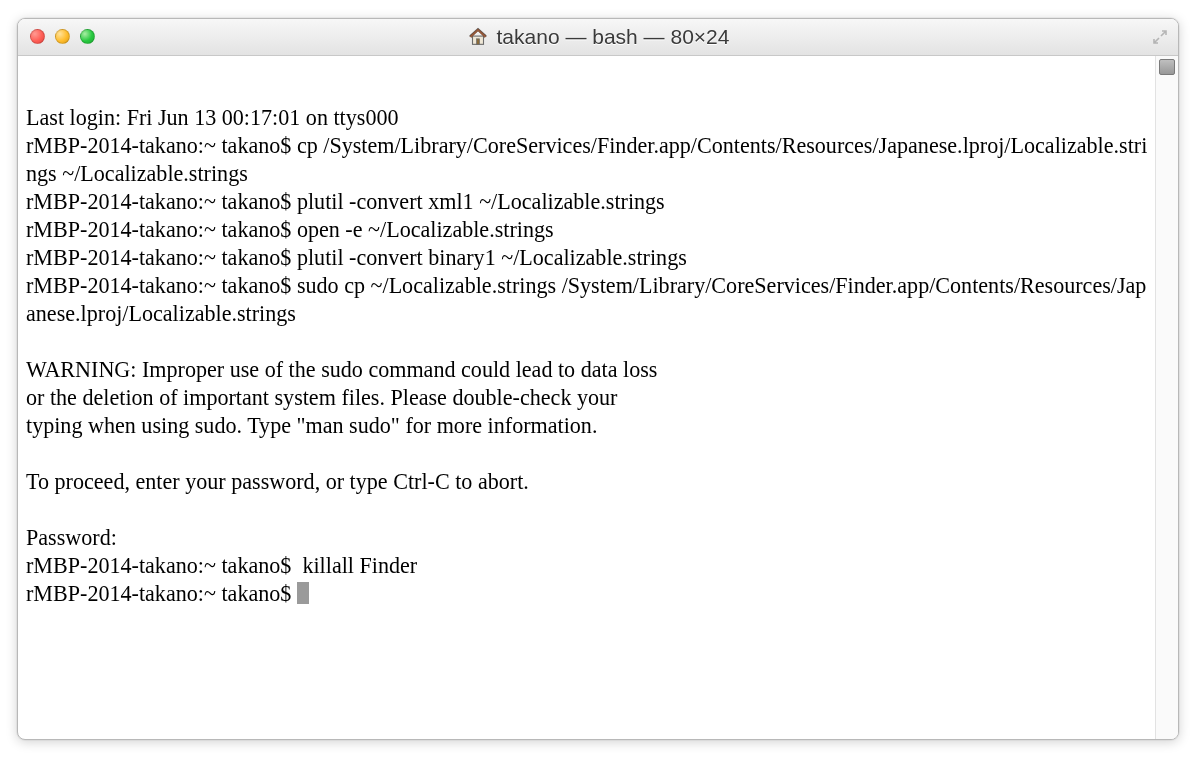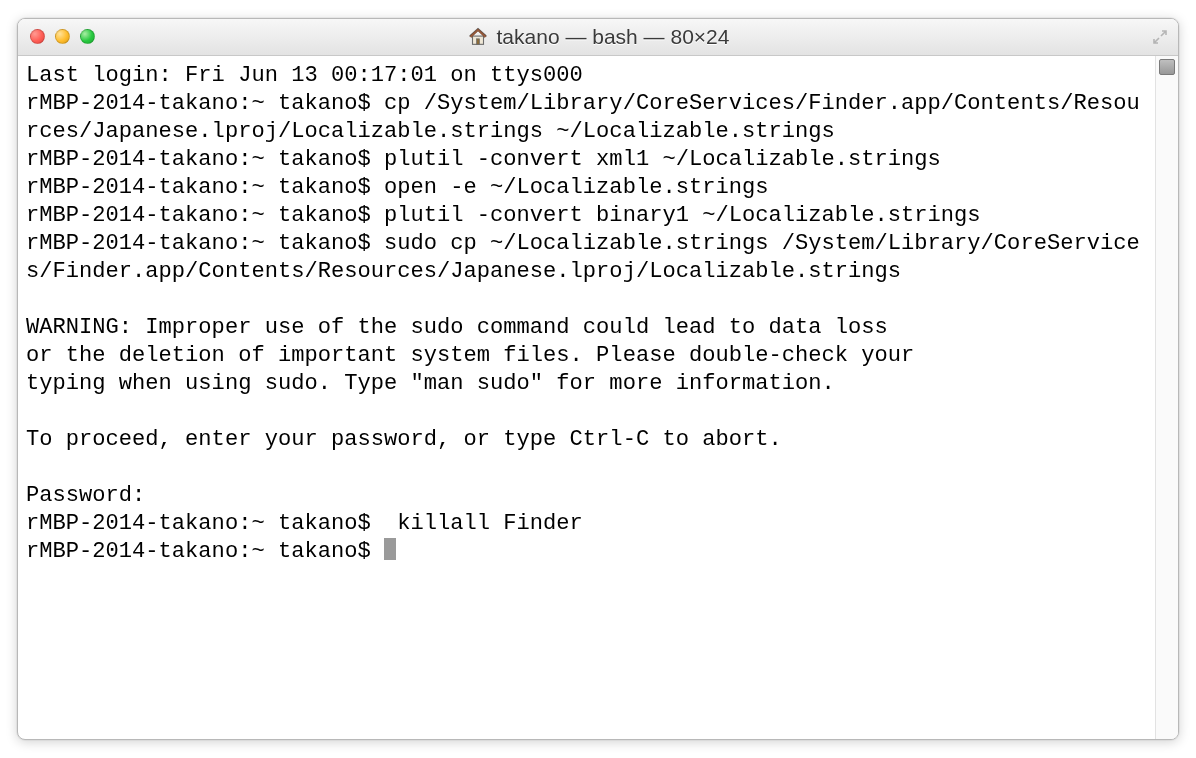--- a/index.html
+++ b/index.html
@@ -32,27 +32,28 @@
   .title-text{color:#3a3a3a;font-size:21px;text-shadow:0 1px 0 #fff;}
   .home-icon svg{display:block;}
   .corner-icon{
     position:absolute;right:6px;top:8px;width:22px;height:22px;
   }
   .corner-icon svg{display:block;opacity:.55;}
   .content-wrap{flex:1;display:flex;min-height:0;}
   .terminal{
     flex:1;
     padding:6px 4px 6px 8px;
-    font-family:Liberation Mono, monospace;
+    font-family:Liberation Serif, serif;
     font-size:22.1px;
     line-height:28px;
     color:#000;
     white-space:pre-wrap;
     word-break:break-all;
     overflow:hidden;
+    margin-top:42px;
   }
   .scrollbar-track{
     flex:0 0 22px;
     background:#fafafa;
     border-left:1px solid #e2e2e2;
     position:relative;
   }
   .scrollbar-square{
     position:absolute;top:3px;right:3px;width:16px;height:16px;
     background:linear-gradient(#bfbfbf,#989898);

